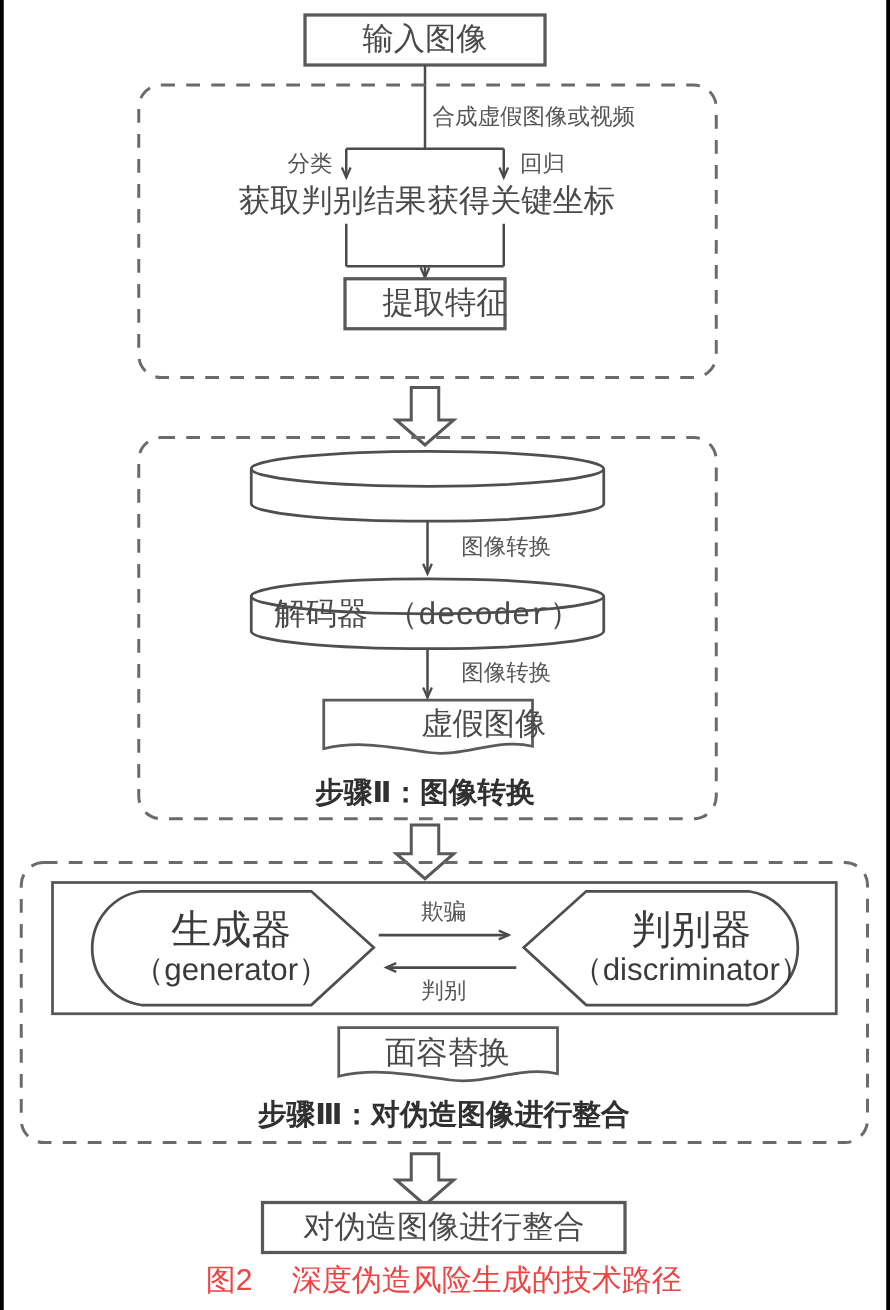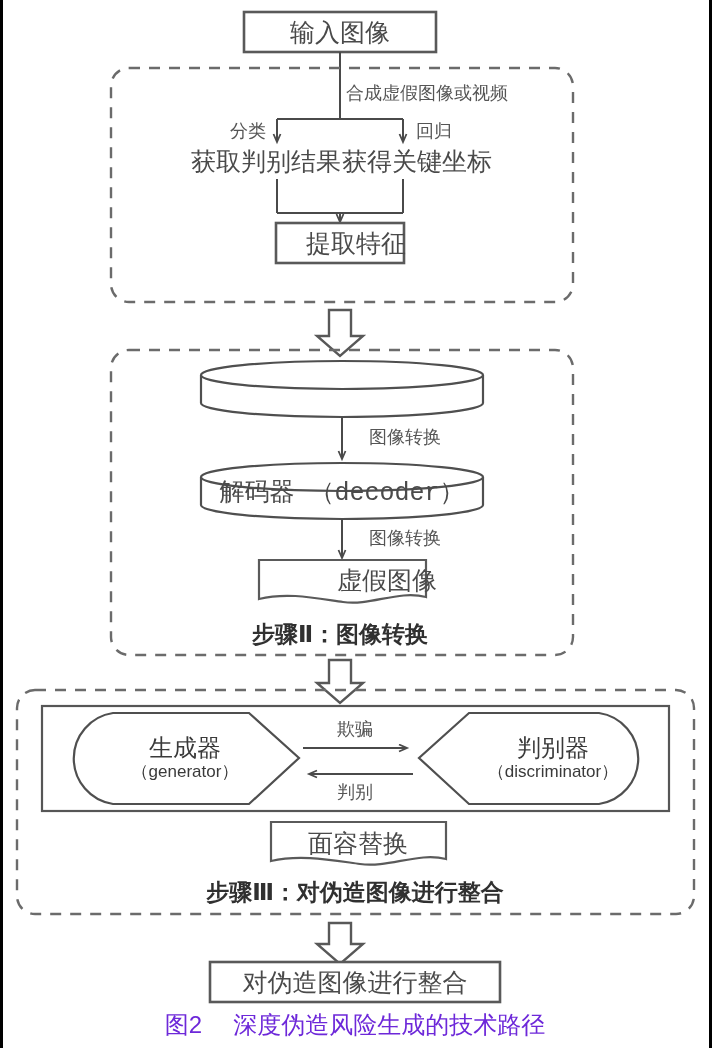--- a/index.html
+++ b/index.html
@@ -42,28 +42,28 @@
     font-size: 18px;
     color: #555;
   }
   .step-text {
     font-size: 23px;
     font-weight: bold;
     color: #303030;
   }
   .title-text {
     font-size: 24px;
-    color: #6d28d9;
+    color: #ef4444;
   }
   .two-line {
     text-align: center;
     line-height: 1.15;
   }
-  .two-line .l1 { font-size: 24px; display:block; }
-  .two-line .l2 { font-size: 17px; display:block; }
+  .two-line .l1 { font-size: 32px; display:block; }
+  .two-line .l2 { font-size: 25px; display:block; }
 </style>
 </head>
 <body>
 
 <div id="figure">
 
   <svg id="figure-svg" width="712" height="1048" viewBox="0 0 712 1048">
     <defs>
       <marker id="arrowThin" markerWidth="12" markerHeight="12" refX="9" refY="4.5" orient="auto" markerUnits="userSpaceOnUse">
         <path d="M1,1 L9,4.5 L1,8" fill="none" stroke="#4a4a4a" stroke-width="1.8"></path>

